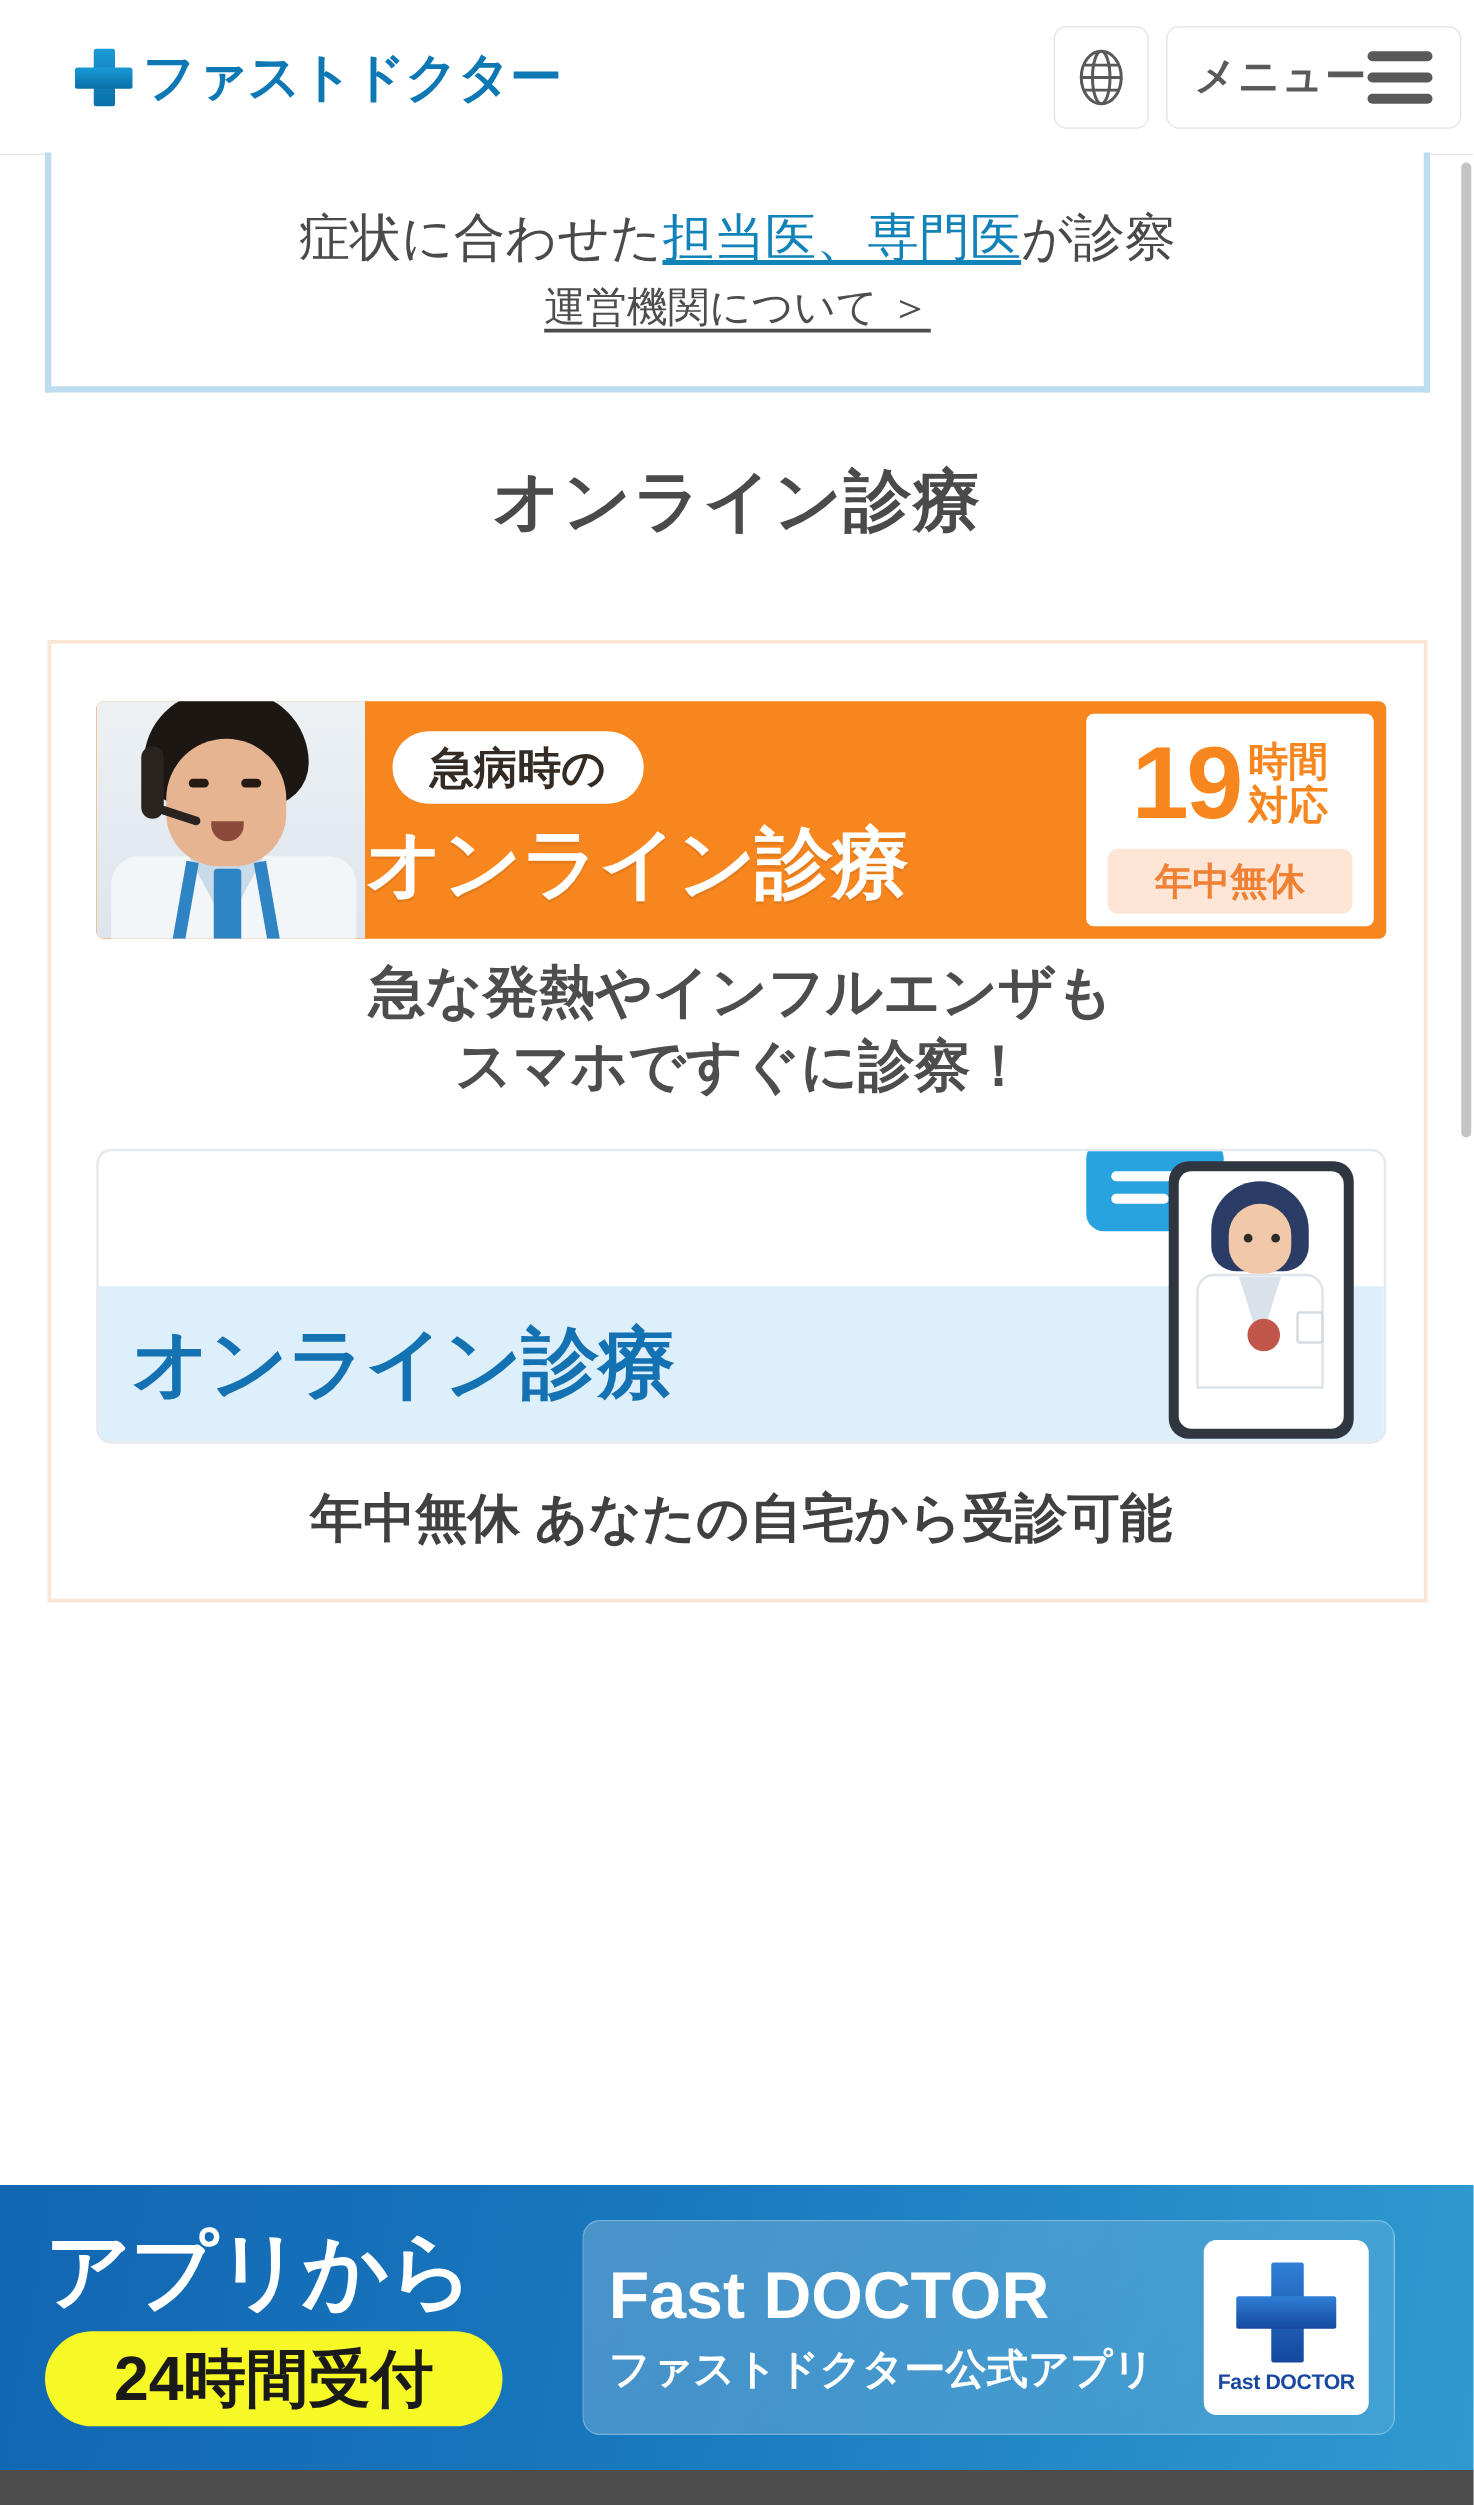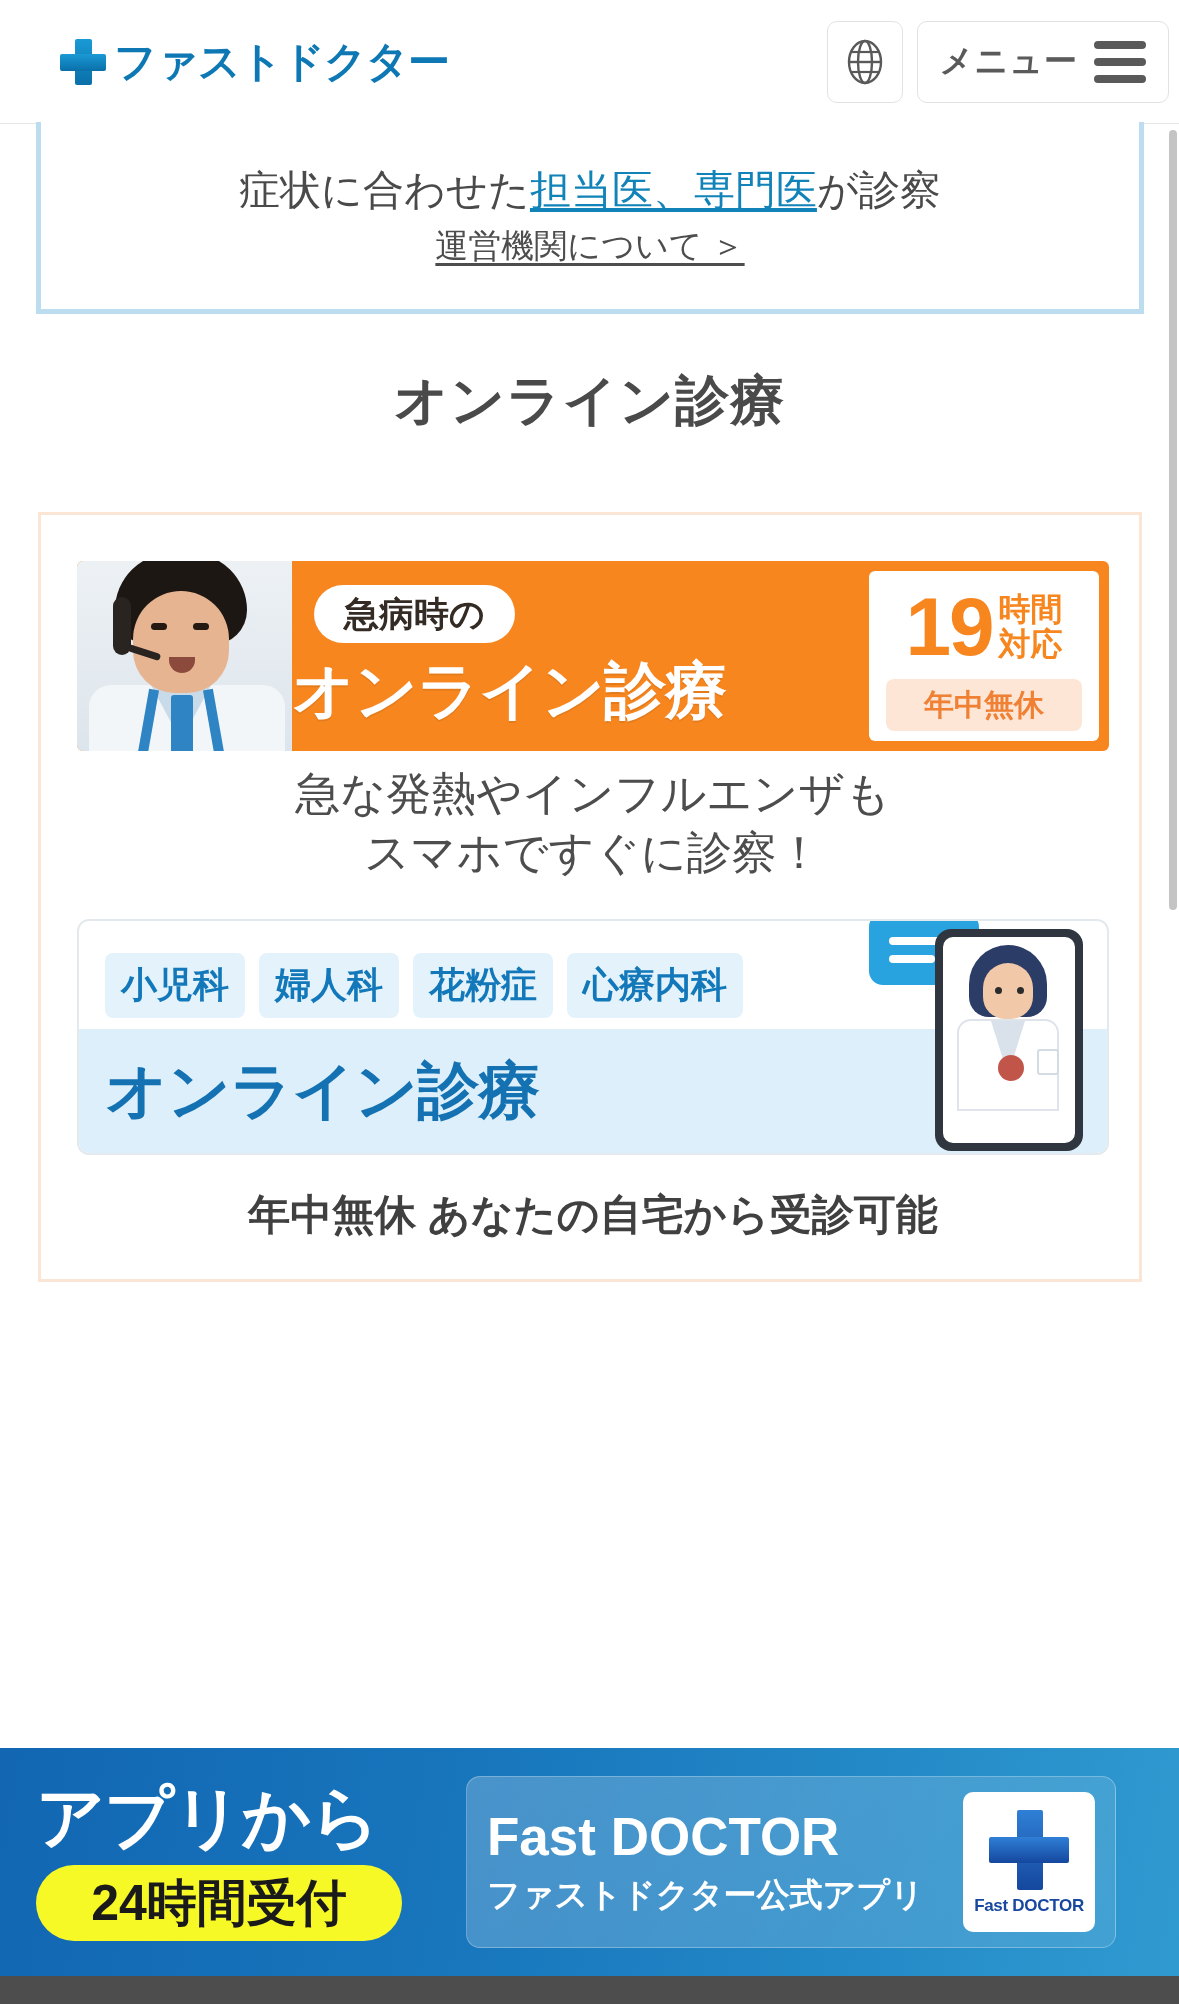--- a/index.html
+++ b/index.html
@@ -29,21 +29,21 @@
     font-size: 42px; font-weight: 700; color: #0d78b4; letter-spacing: -1px;
     font-family: "DejaVu Sans", sans-serif; white-space: nowrap;
   }
   .header-actions { margin-left: auto; display: flex; align-items: center; gap: 14px; }
   .icon-btn {
     width: 76px; height: 82px; border: 1.5px solid #e2e2e2; border-radius: 10px;
     background: #fff; display: flex; align-items: center; justify-content: center;
   }
   .menu-btn {
     height: 82px; border: 1.5px solid #e2e2e2; border-radius: 10px; background:#fff;
-    display:flex; align-items:center; gap: 16px; padding: 0 22px;
+    display:flex; align-items:center; padding: 0 22px;
   }
   .menu-label {
     font-size: 33px; font-weight: 700; color: #5a5a5a; letter-spacing: 1px;
     font-family: "DejaVu Sans", sans-serif; white-space: nowrap;
   }
   .burger { display:flex; flex-direction:column; gap: 9px; }
   .burger i { display:block; width: 52px; height: 8px; background:#595959; border-radius: 4px; }
 
   
   .scrollbar {
@@ -133,21 +133,21 @@
   .b24-unit { font-size: 32px; font-weight: 700; color:#f7861f; line-height: 1.08; text-align:left;}
   .b24-tag {
     margin: 4px auto 0; width: 196px; height: 52px; background:#fde6d6; border-radius: 8px;
     display:flex; align-items:center; justify-content:center;
     font-size: 30px; font-weight: 700; color:#ef8034; white-space:nowrap;
   }
 
   
   .promo-head {
     position:absolute; left:0; top: 250px; width: 1104px; text-align:center;
-    font-size: 45px; font-weight: 400; color: #4d4d4d; line-height: 1.3;
+    font-size: 45px; font-weight: 700; color: #4d4d4d; line-height: 1.3;
   }
 
   
   .blue-card {
     position:absolute; left: 36px; top: 404px; width: 1032px; height: 236px;
     background:#fff; border: 2px solid #e4e9ee; border-radius: 12px; overflow:hidden;
   }
   .tag-row { position:absolute; left: 26px; top: 32px; display:flex; gap: 14px; }
   .tag {
     background:#e4f2fb; border-radius: 8px; padding: 8px 16px;
@@ -302,26 +302,20 @@
         <div class="b24-tag">年中無休</div>
       </div>
     </div>
 
     <div class="promo-head">
       <div>急な発熱やインフルエンザも</div>
       <div>スマホですぐに診察！</div>
     </div>
 
     <div class="blue-card">
-      <div class="tag-row">
-        <span class="tag">小児科</span>
-        <span class="tag">婦人科</span>
-        <span class="tag">花粉症</span>
-        <span class="tag">心療内科</span>
-      </div>
       <div class="blue-strip">
         <span class="blue-strip-text">オンライン診療</span>
       </div>
       <div class="chat-bubble">
         <span class="chat-line a"></span>
           <span class="chat-line b"></span>
       </div>
       <div class="phone">
         <div class="phone-screen">
           <div class="av-coat"></div>

